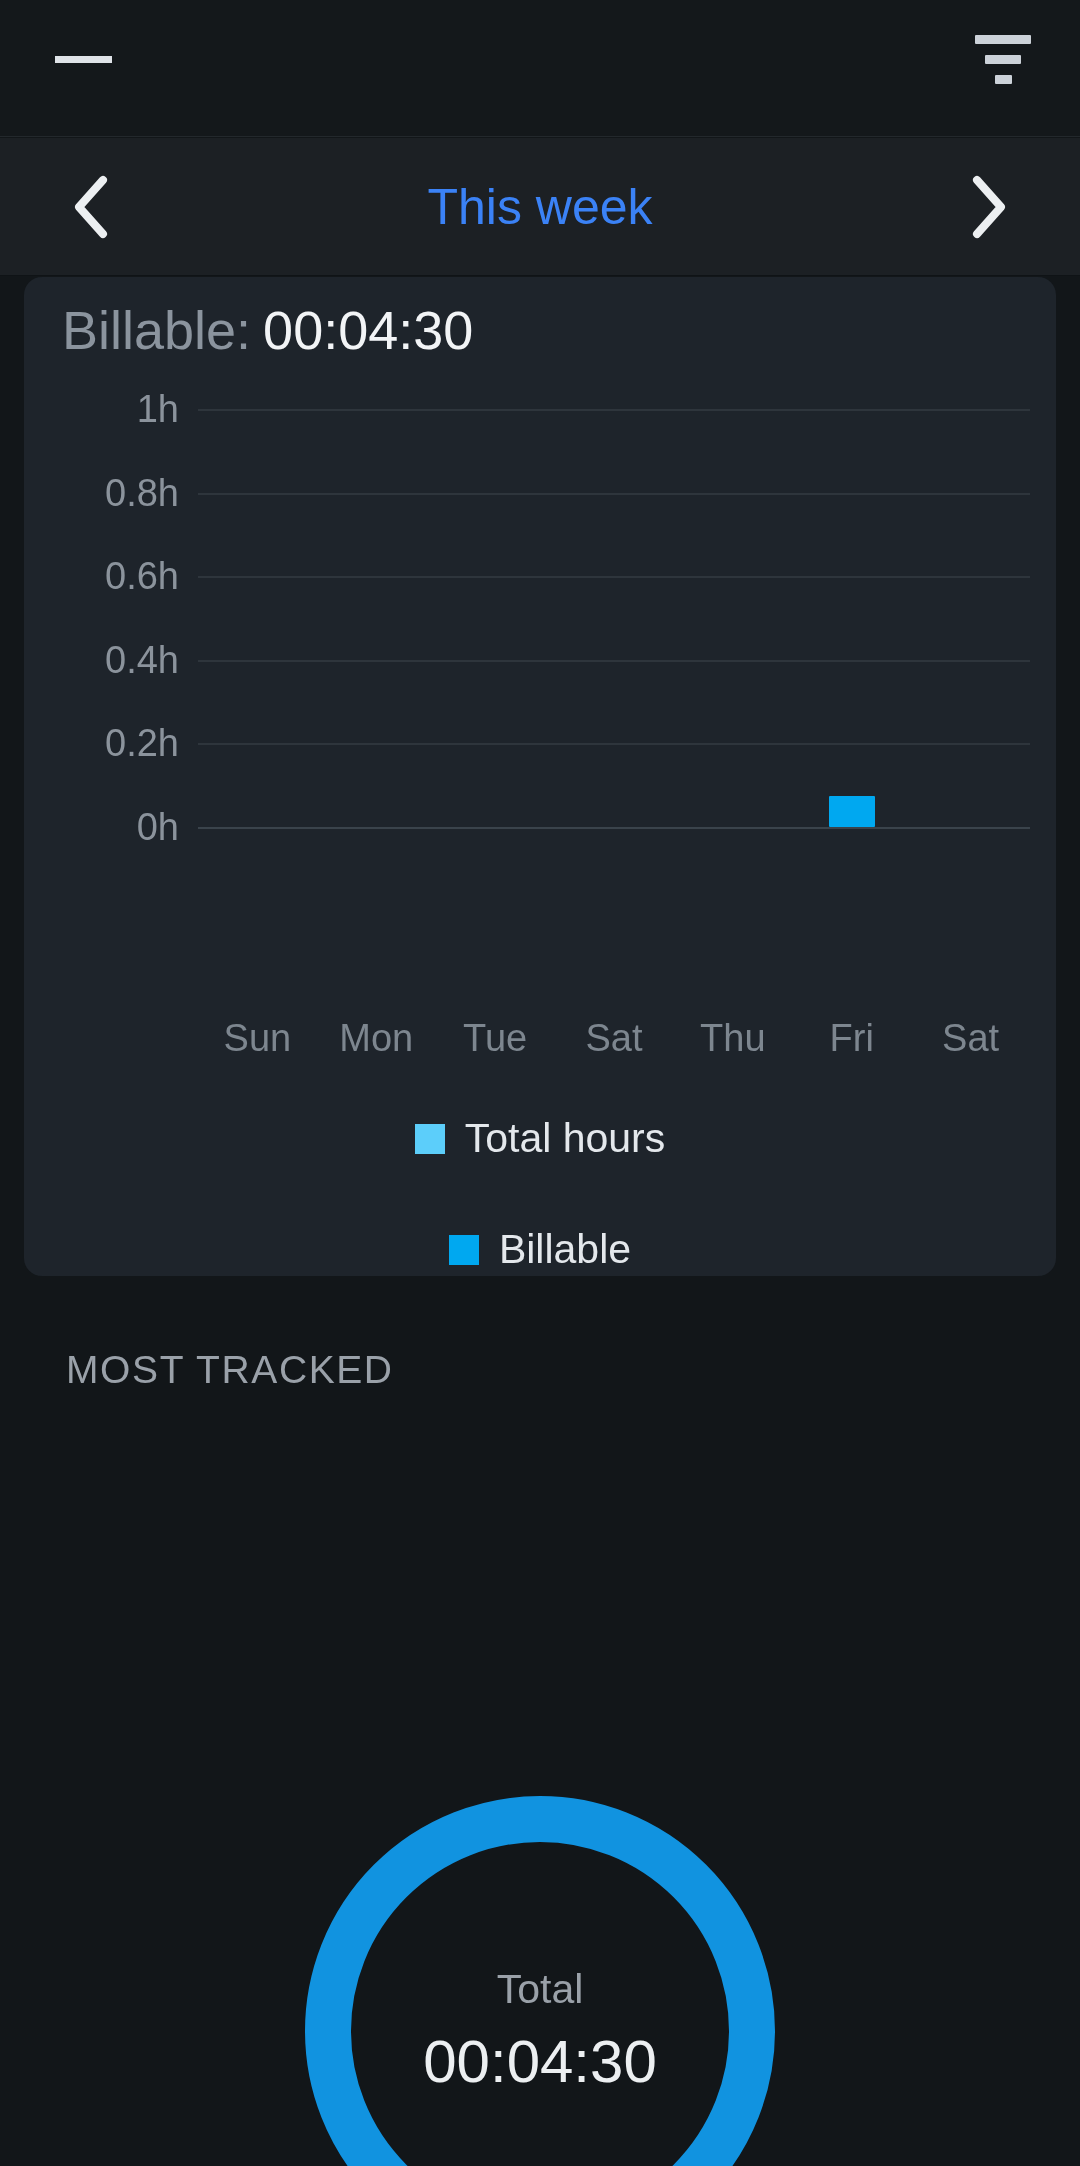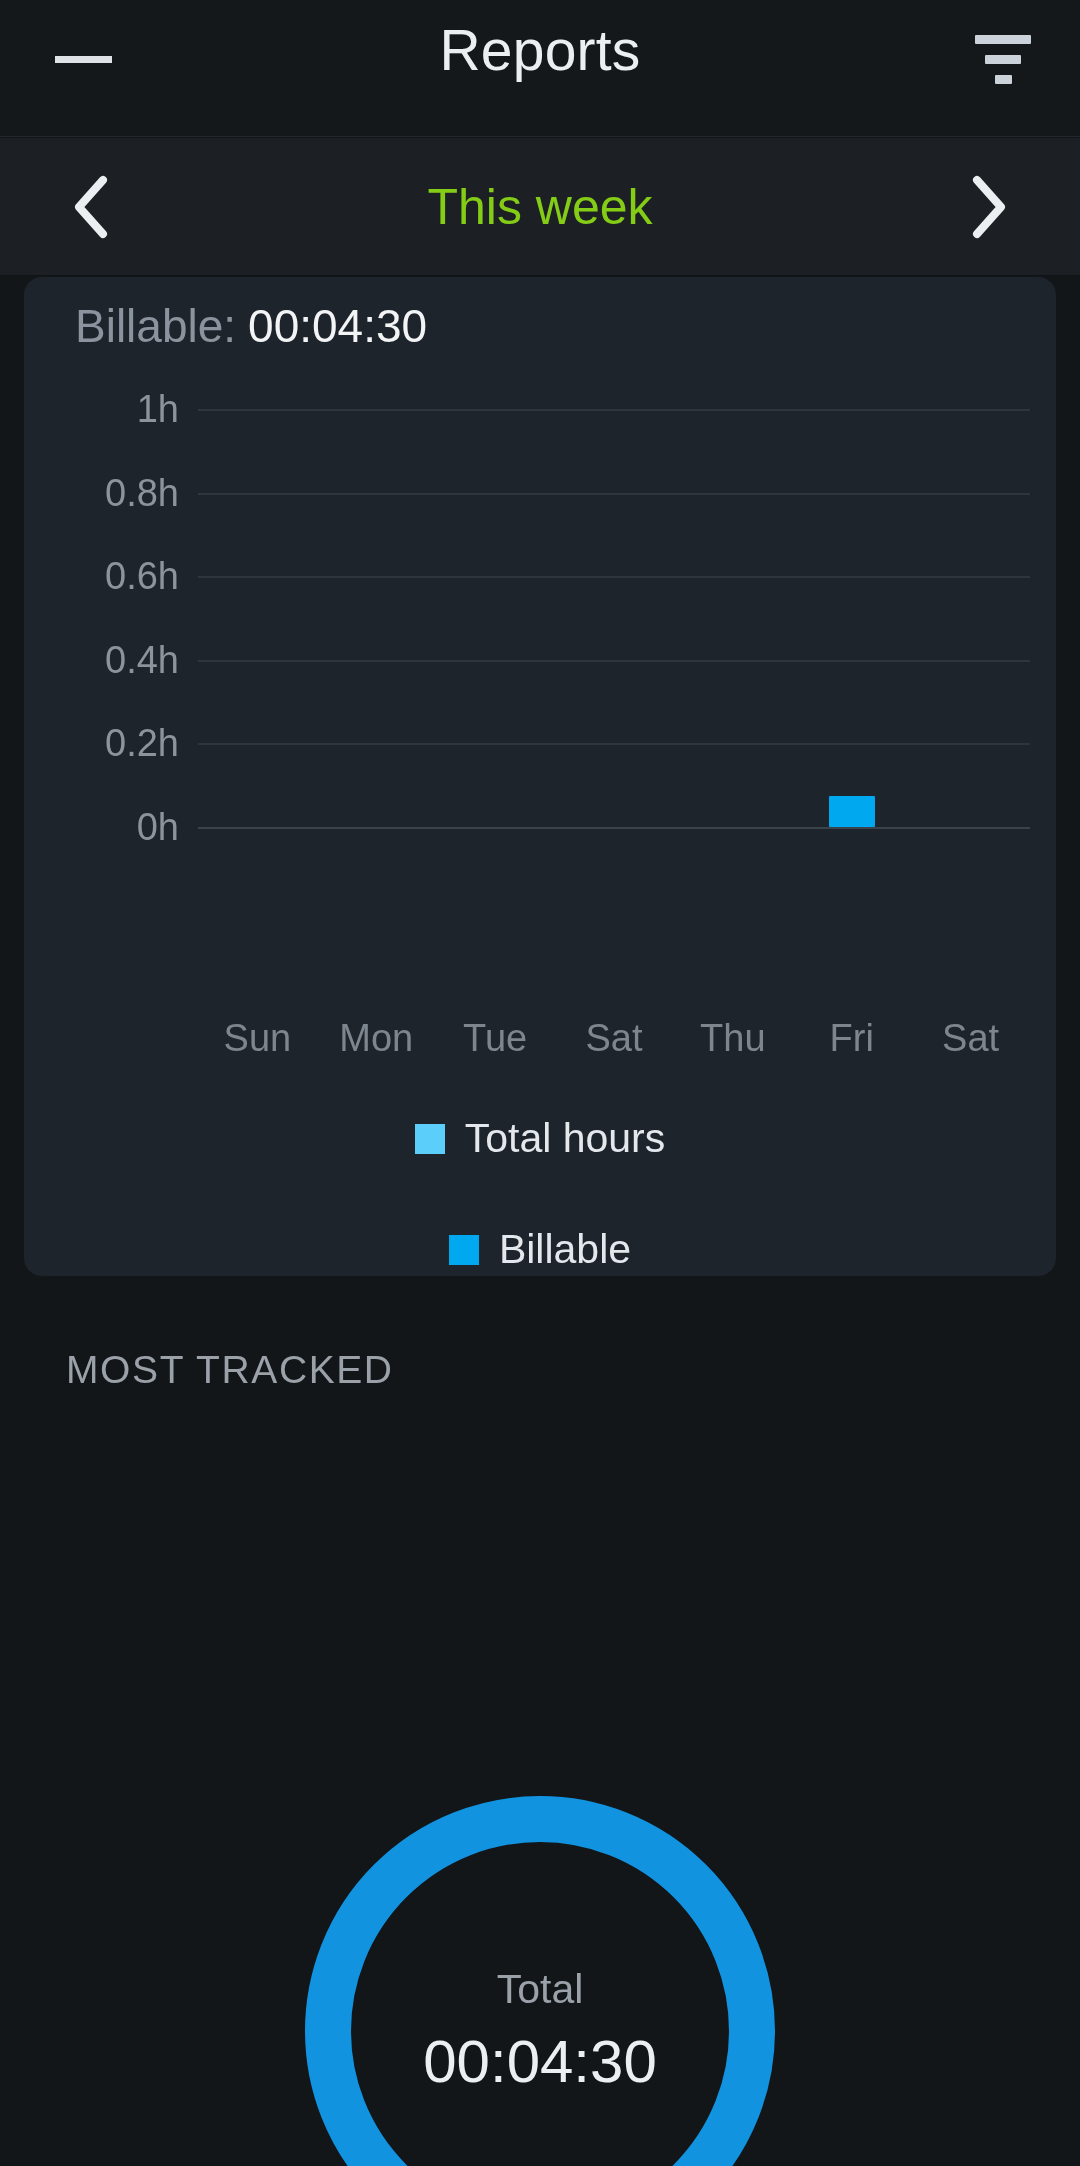--- a/index.html
+++ b/index.html
@@ -83,21 +83,21 @@
     height: 138px;
     background: #1c2024;
     border-bottom: 1px solid #0f1316;
   }
   .datenav-label {
     position: absolute;
     left: 0; top: 0;
     width: 1080px; height: 138px;
     line-height: 138px;
     text-align: center;
-    color: #84cc16;
+    color: #3b82f6;
     font-size: 50px;
   }
   .nav-arrow {
     position: absolute;
     top: 29px;
     width: 80px; height: 80px;
     display: flex;
     align-items: center;
     justify-content: center;
   }
@@ -111,23 +111,22 @@
     top: 277px; left: 24px;
     width: 1032px;
     height: 999px;
     background: #1e242b;
     border-radius: 18px;
   }
 
   .billable-line {
     position: absolute;
     left: 38px; top: 22px;
-    font-size: 46px;
+    font-size: 54px;
     white-space: nowrap;
-    margin-left: 13px;
   }
   .billable-line .lbl { color: #8b949e; }
   .billable-line .val { color: #f2f4f6; margin-left: 12px; }
 
   
   .plot {
     position: absolute;
     left: 13px; top: 110px;
     width: 1032px;
     height: 680px;
@@ -249,21 +248,20 @@
 <body>
 
 <div id="app">
 
   <div class="appbar">
     <div class="hamburger-btn">
       <span class="bar"></span>
       <span class="bar"></span>
       <span class="bar"></span>
     </div>
-    <div class="appbar-title">Reports</div>
     <div class="filter-btn">
       <span class="fbar f1"></span>
       <span class="fbar f2"></span>
       <span class="fbar f3"></span>
     </div>
   </div>
 
   <div class="datenav">
     <div class="nav-arrow prev">
       <svg width="46" height="70" viewBox="0 0 46 70" aria-hidden="true">

